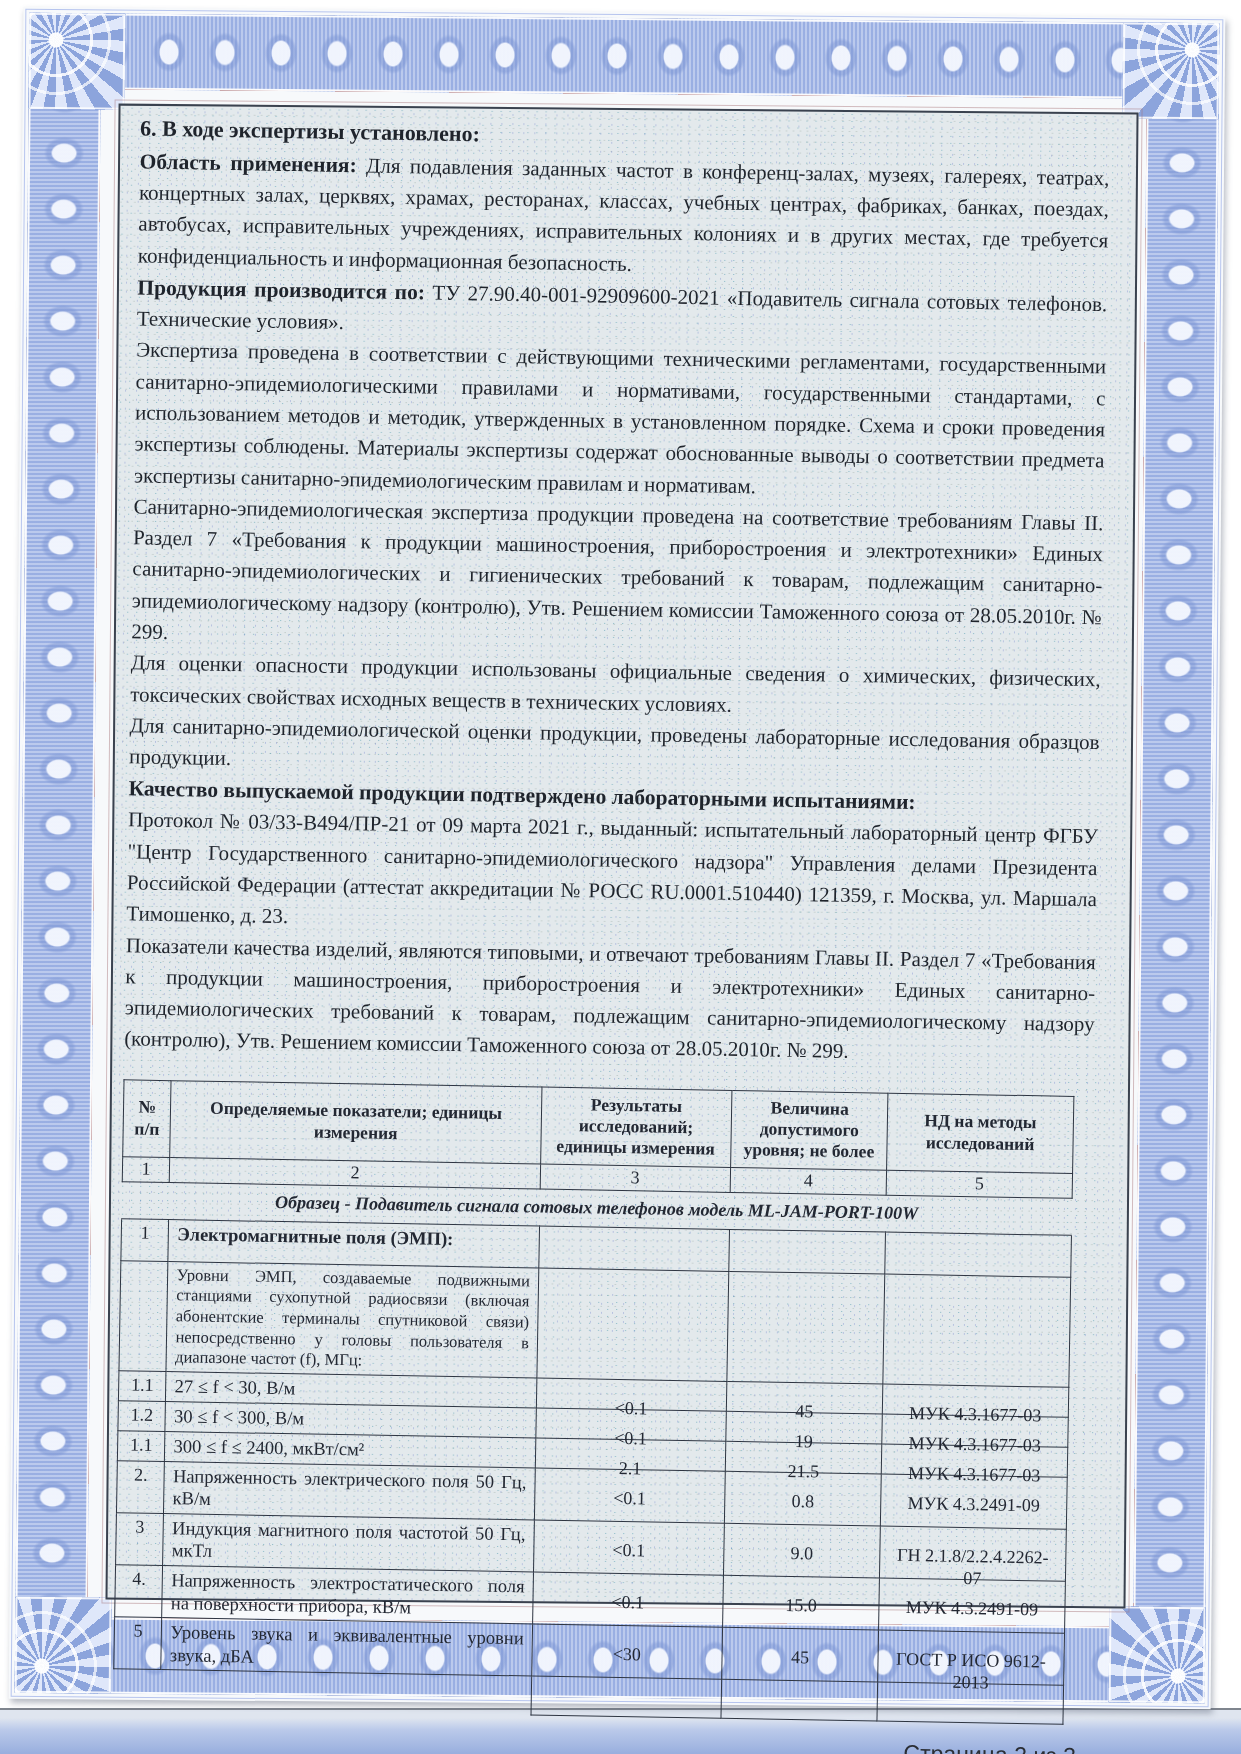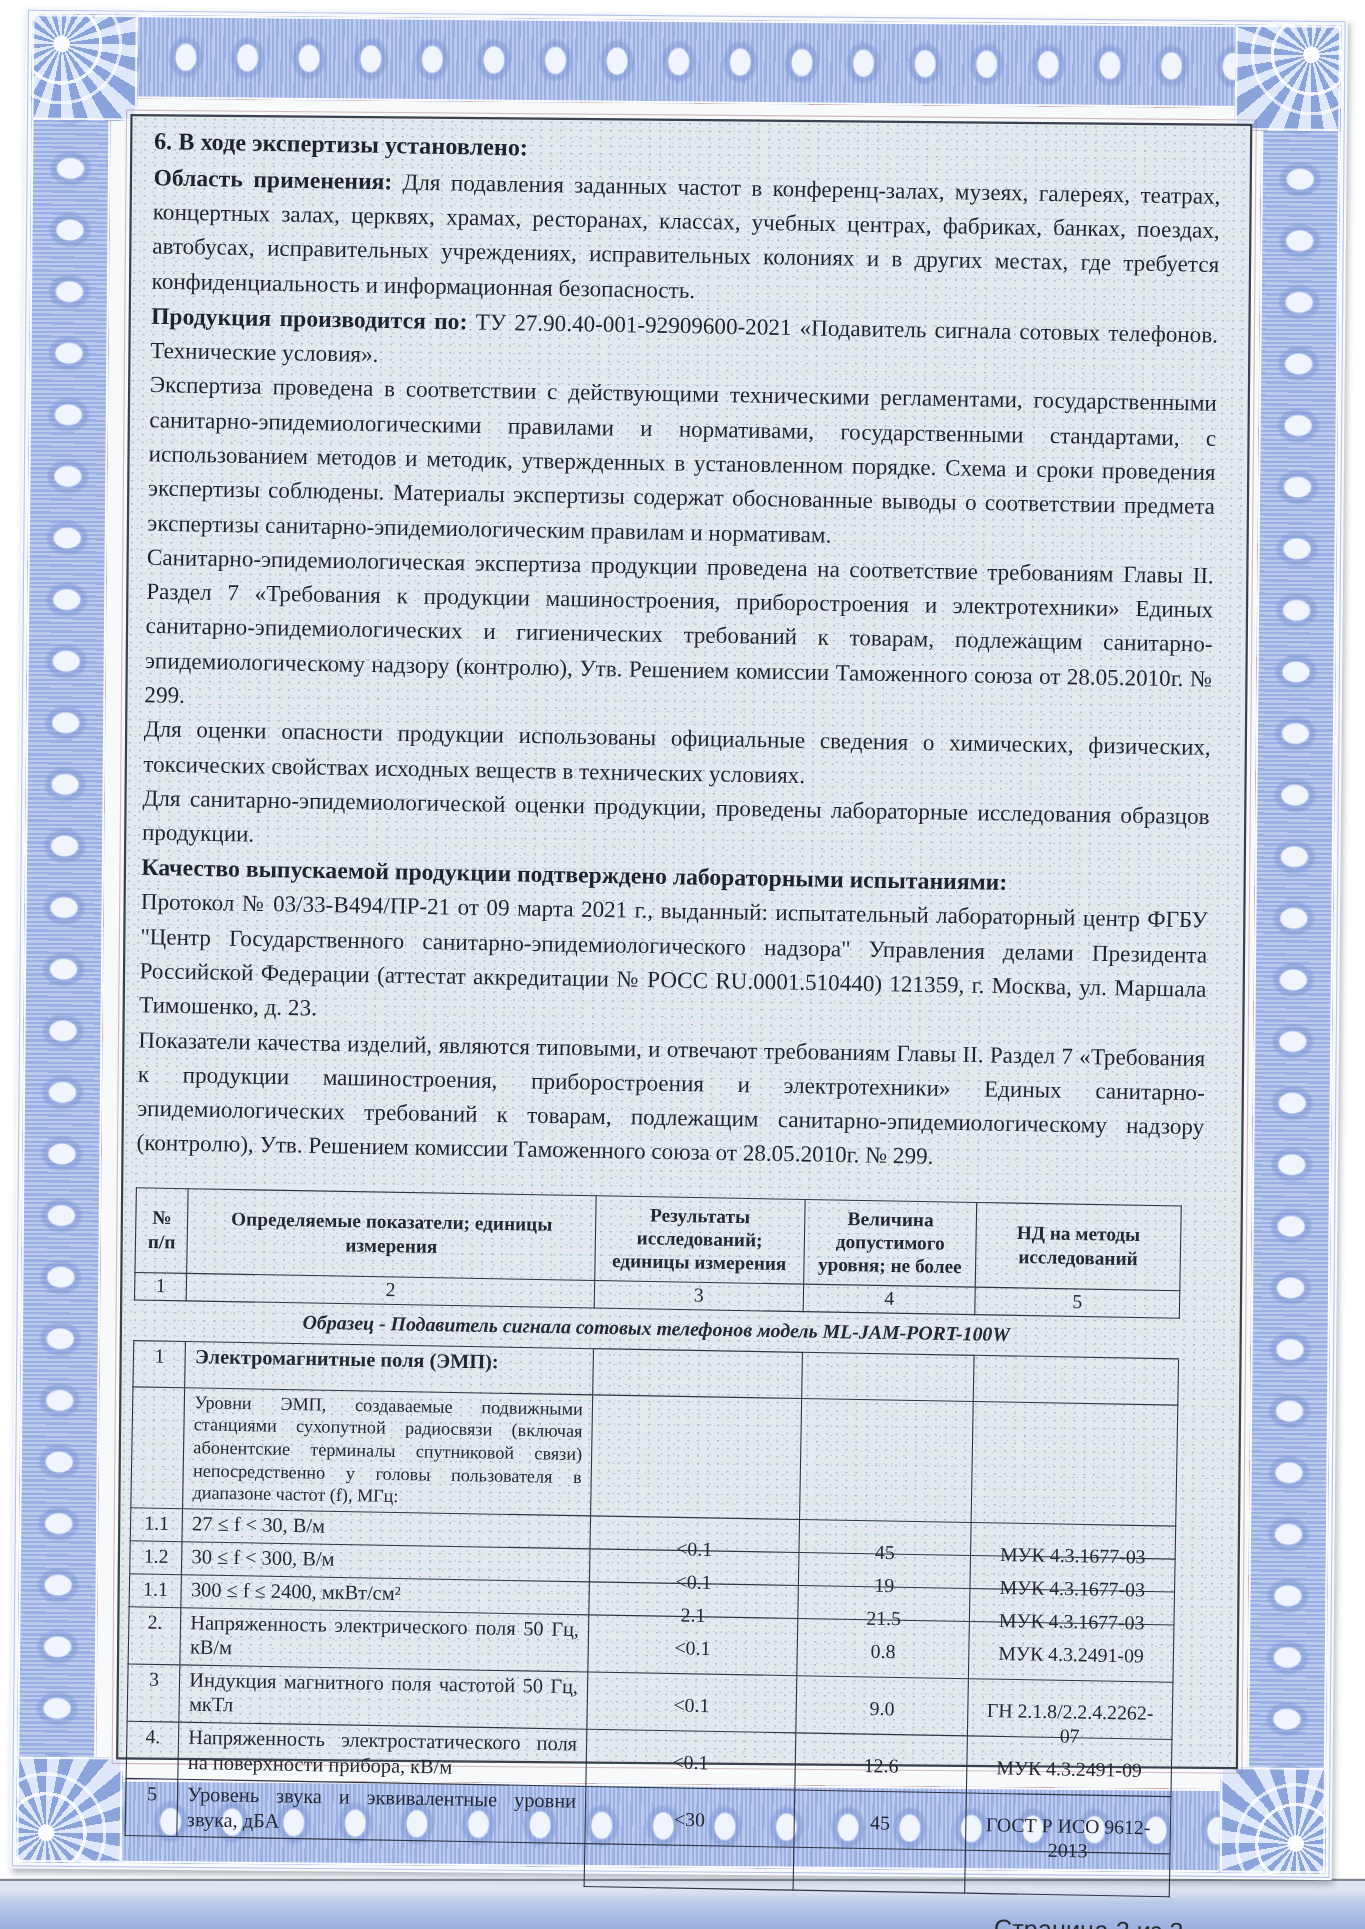--- a/index.html
+++ b/index.html
@@ -208,21 +208,21 @@
           <td class="c">3</td>
           <td class="rowname">Индукция магнитного поля частотой 50 Гц, мкТл</td>
           <td class="c"><span class="shift">&lt;0.1</span></td>
           <td class="c"><span class="shift">9.0</span></td>
           <td class="c"><span class="shift">ГН 2.1.8/2.2.4.2262-07</span></td>
         </tr>
         <tr style="height:46px;">
           <td class="c">4.</td>
           <td class="rowname">Напряженность электростатического поля на поверхности прибора, кВ/м</td>
           <td class="c"><span class="shift">&lt;0.1</span></td>
-          <td class="c"><span class="shift">12.6</span></td>
+          <td class="c"><span class="shift">15.0</span></td>
           <td class="c"><span class="shift">МУК 4.3.2491-09</span></td>
         </tr>
         <tr style="height:32px;">
           <td class="c">5</td>
           <td class="rowname">Уровень звука и эквивалентные уровни звука, дБА</td>
           <td class="c"><span class="shift">&lt;30</span></td>
           <td class="c"><span class="shift">45</span></td>
           <td class="c"><span class="shift">ГОСТ Р ИСО 9612-2013</span></td>
         </tr>
         <tr class="stub">

